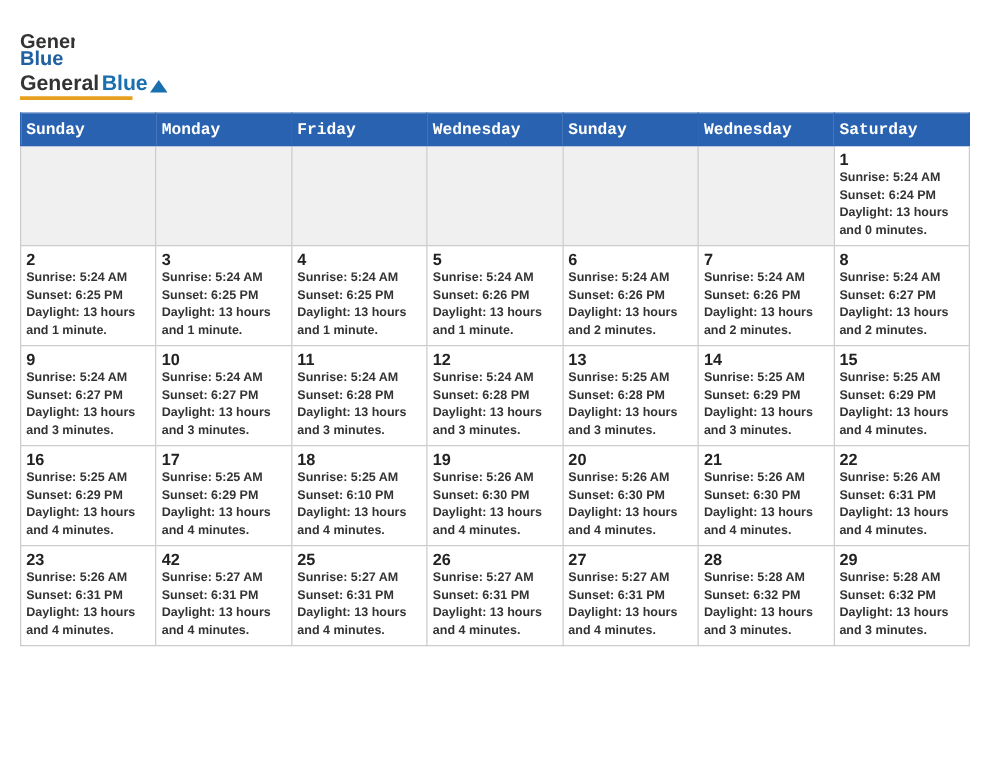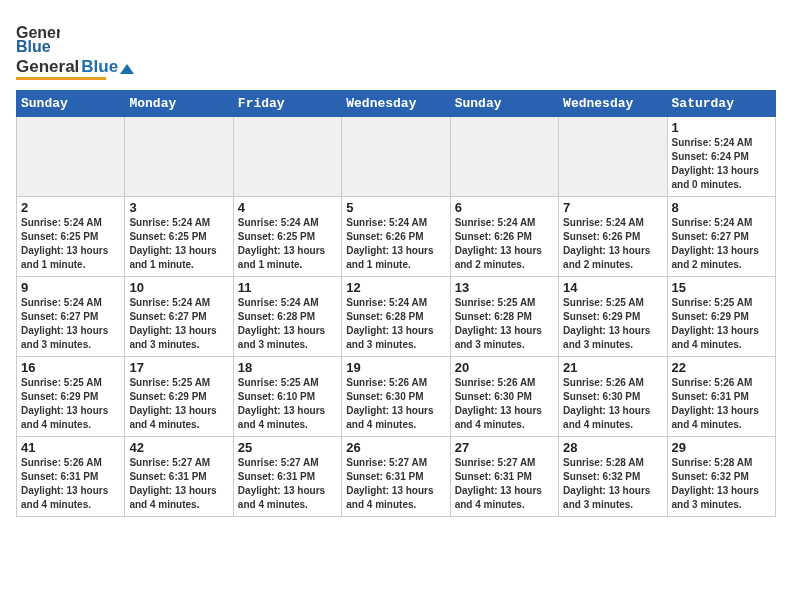--- a/index.html
+++ b/index.html
@@ -260,21 +260,21 @@
           </td>
           <td>
             <span class="day-num">22</span>
             <div class="day-info">Sunrise: 5:26 AM
 Sunset: 6:31 PM
 Daylight: 13 hours and 4 minutes.</div>
           </td>
         </tr>
         <tr>
           <td>
-            <span class="day-num">41</span>
+            <span class="day-num">23</span>
             <div class="day-info">Sunrise: 5:26 AM
 Sunset: 6:31 PM
 Daylight: 13 hours and 4 minutes.</div>
           </td>
           <td>
             <span class="day-num">42</span>
             <div class="day-info">Sunrise: 5:27 AM
 Sunset: 6:31 PM
 Daylight: 13 hours and 4 minutes.</div>
           </td>

